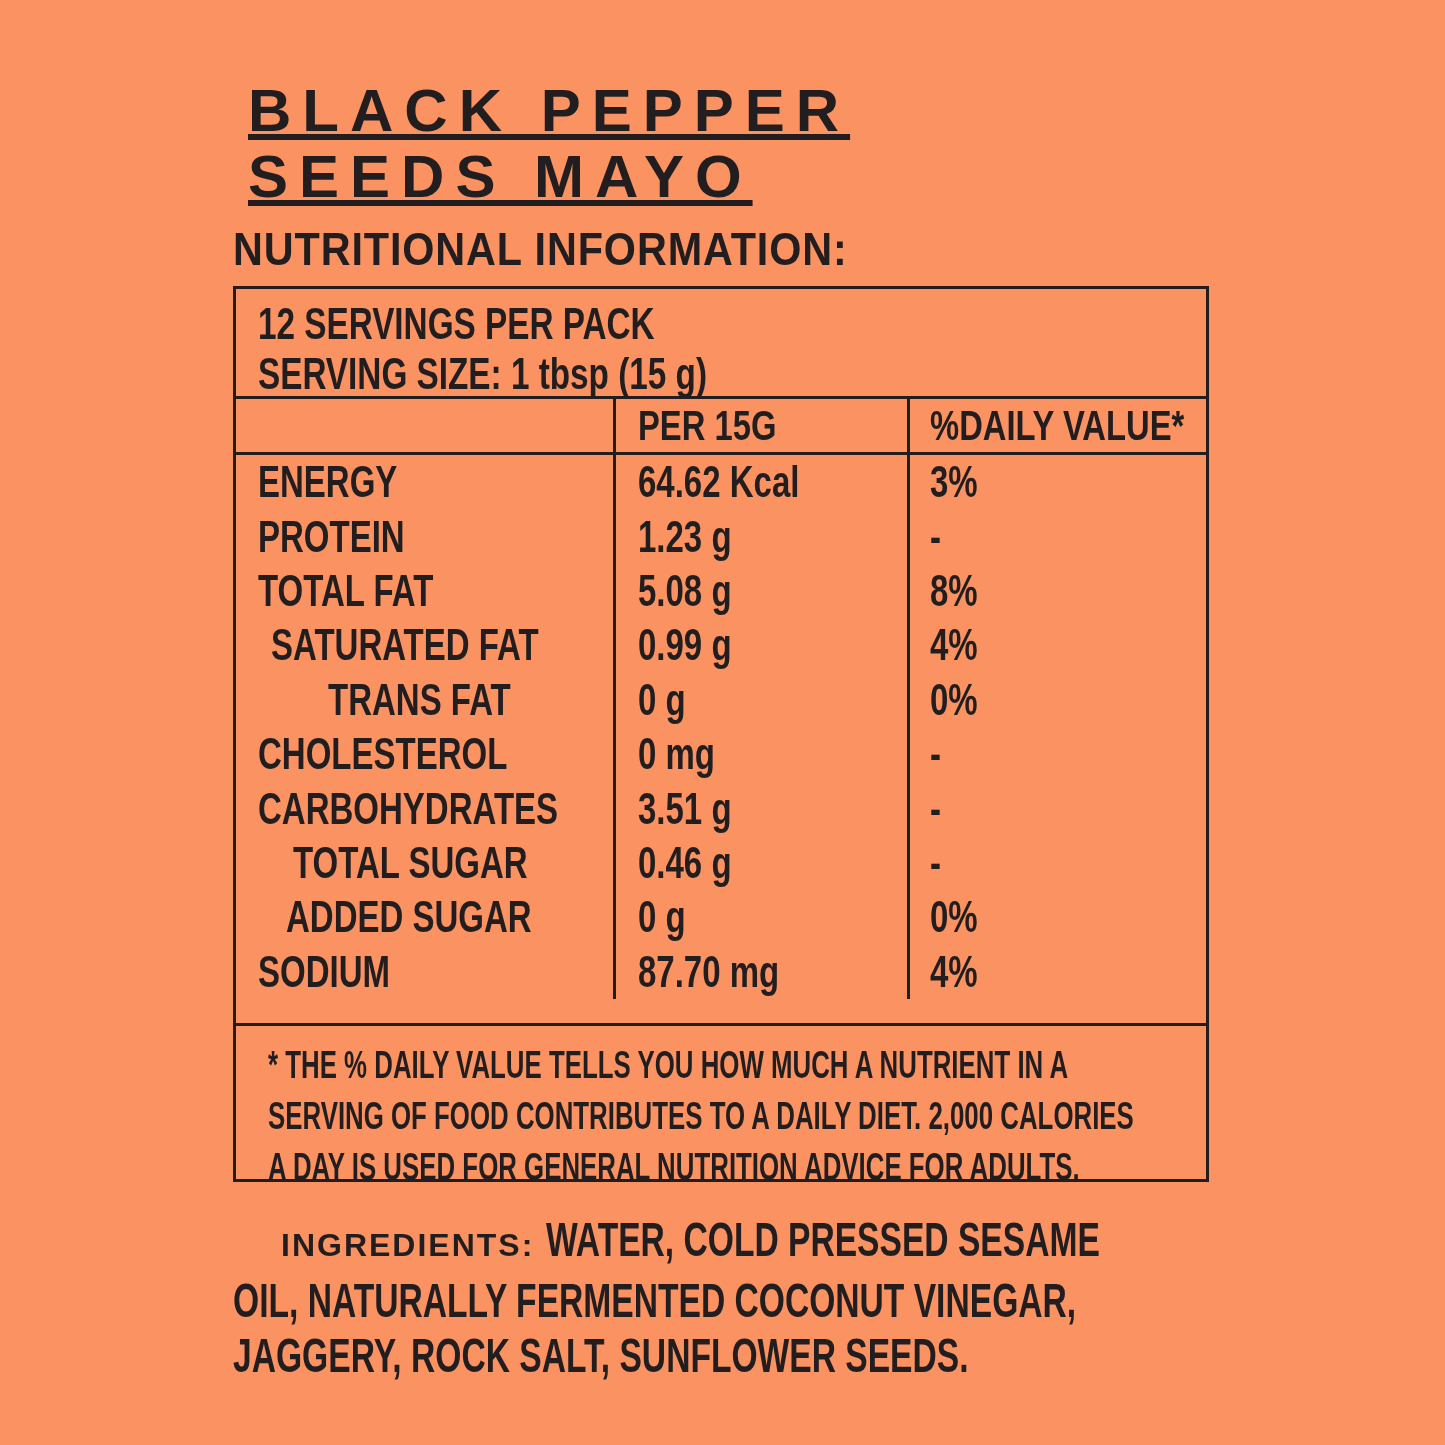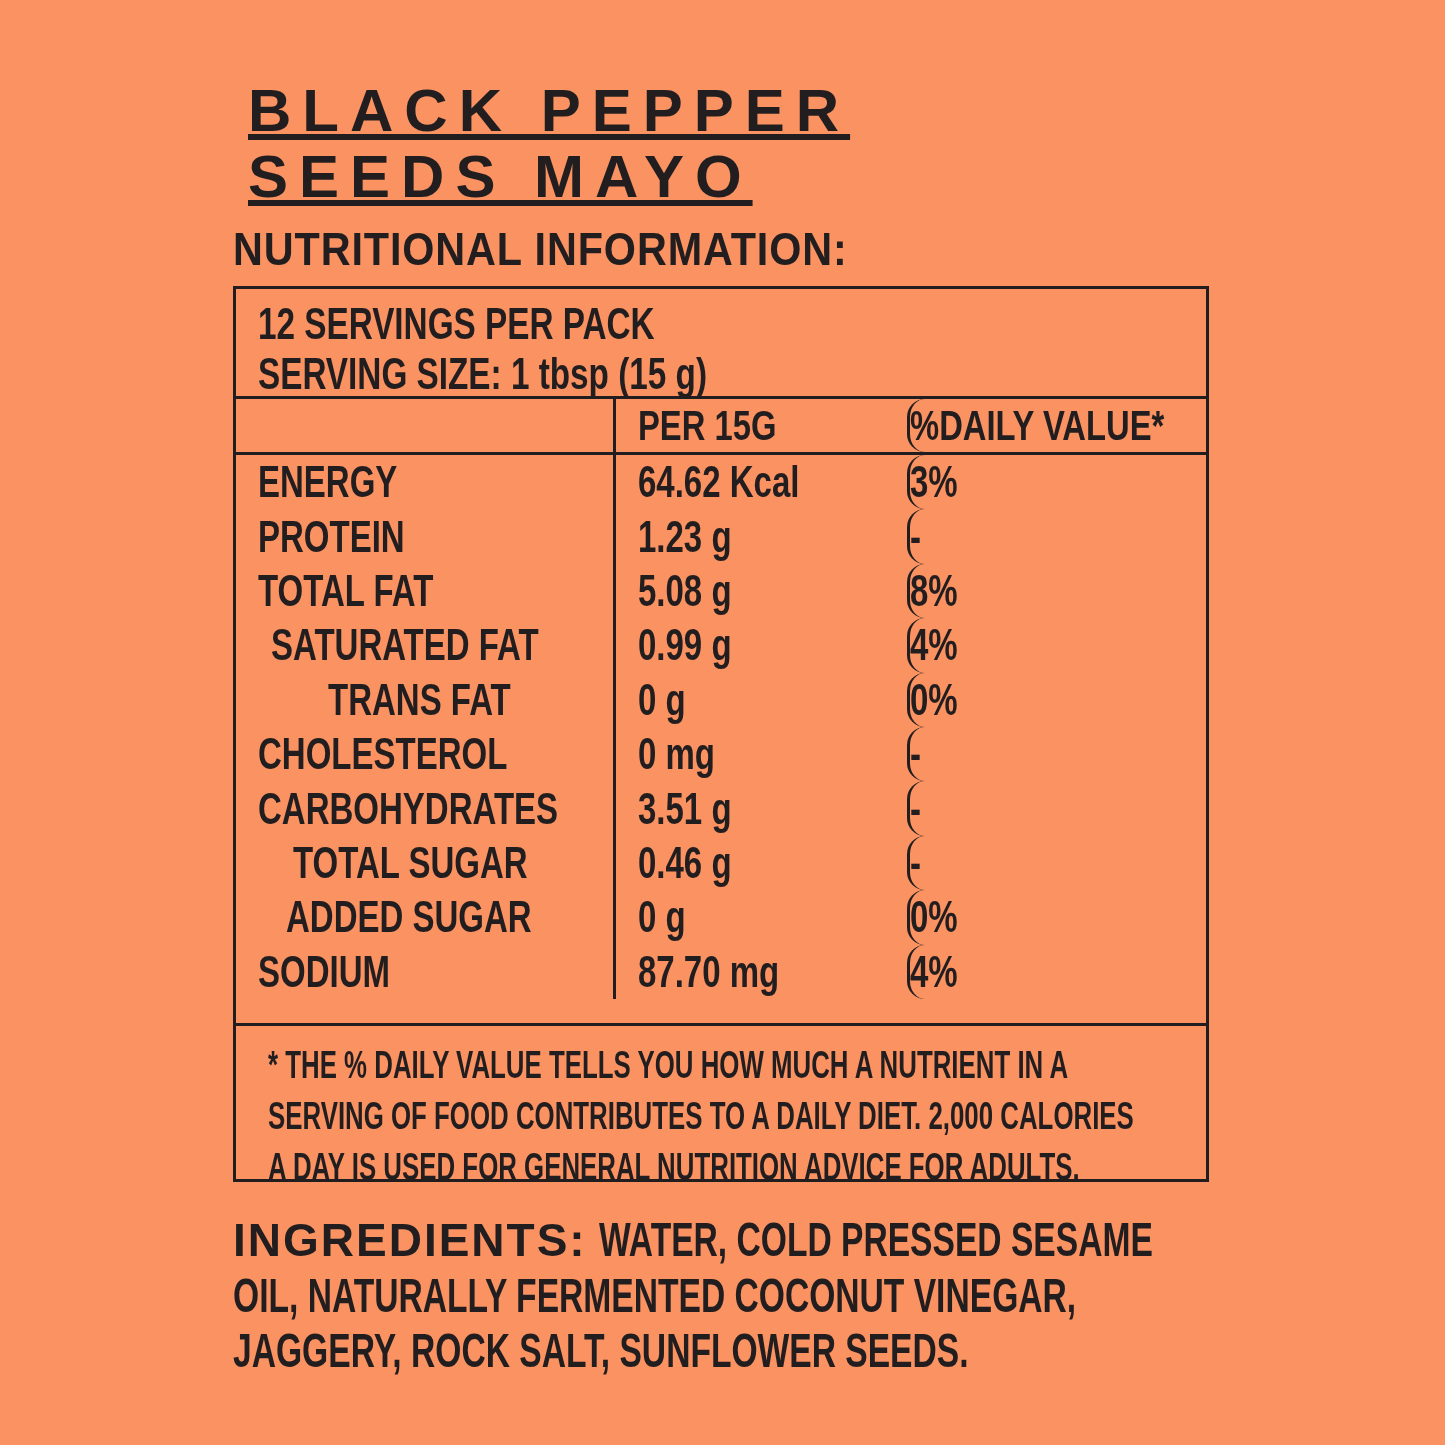--- a/index.html
+++ b/index.html
@@ -75,45 +75,46 @@
     align-items: center;
   }
   .cell {
     display: flex;
     align-items: center;
     height: 54.4px;
   }
   .c1 { padding-left: 22px; }
   .c1.indent { padding-left: 50px; justify-content: center; }
   .c2 { padding-left: 22px; border-left: 3px solid var(--ink); }
-  .c3 { border-left: 3px solid var(--ink); border-radius: 18px; }
+  .c3 { padding-left: 20px; border-left: 3px solid var(--ink); }
   .cell-text { font-size: 44px; }
   .header-text { font-size: 42px; }
 
   .footnote {
     border-top: 3px solid var(--ink);
     height: 156px;
     padding: 14px 0 0 32px;
     font-size: 38px;
     line-height: 51px;
     margin-top: 24px;
   }
 
   .ingredients {
     margin-top: 30px;
     font-size: 48px;
     line-height: 55px;
   }
   .ingredients-heading {
     display: inline-block;
-    font-size: 46px;
+    font-size: 32px;
     font-weight: 700;
     letter-spacing: 2px;
     margin-right: 12px;
     vertical-align: baseline;
+    margin-left: 48px;
   }
 </style>
 </head>
 <body>
 
 <div class="page">
 
   <div class="title">
     <div>BLACK PEPPER</div>
     <div>SEEDS MAYO</div>

